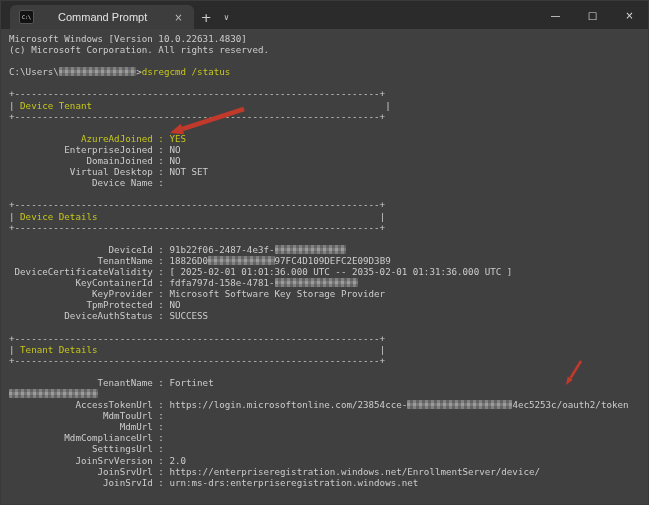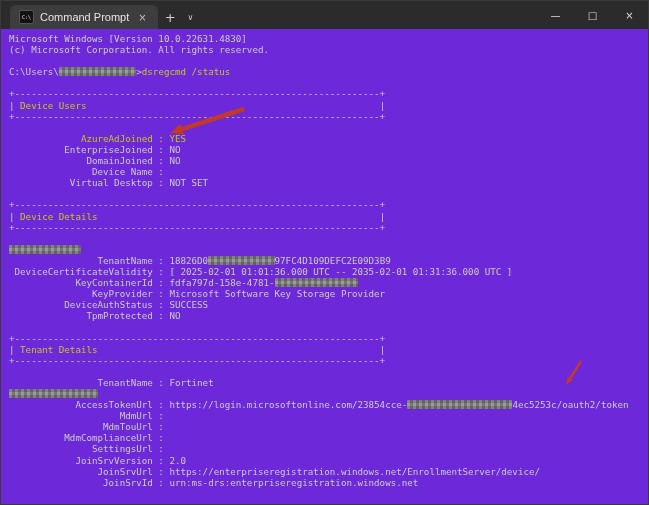--- a/index.html
+++ b/index.html
@@ -2,36 +2,36 @@
 <html><head>
 <meta charset="utf-8">
 <style>
   html,body { margin:0; padding:0; background:#000; }
   body { width:649px; height:505px; overflow:hidden; font-family:"DejaVu Sans Mono",monospace; }
   .window { position:relative; width:647px; height:503px; background:#0c0c0c; border:1px solid #3a3a3a; }
 
   
   .titlebar { position:relative; height:28px; background:#2b2b2b; display:flex; align-items:flex-end; }
   .tabs { display:flex; align-items:flex-end; padding-left:9px; }
-  .tab { display:flex; align-items:center; gap:6px; height:24px; padding:0 8px 0 9px;
+  .tab { display:flex; align-items:center; gap:24px; height:24px; padding:0 8px 0 9px;
          background:#3d3d3d; border-radius:6px 6px 0 0; min-width:130px; }
   .cmd-icon { display:inline-flex; align-items:center; justify-content:center; width:13px; height:12px;
               background:#121212; border:1px solid #555; border-radius:2px; color:#e8e8e8;
               font-size:5px; line-height:1; font-family:"DejaVu Sans Mono",monospace; }
   .tab-label { color:#e4e4e4; font:11px "Liberation Sans",sans-serif; white-space:nowrap; flex:1; }
   .tab-close { color:#bdbdbd; font:10px "DejaVu Sans",sans-serif; padding:2px 3px; cursor:default; }
   .bar-btn { color:#cfcfcf; font:13px "DejaVu Sans",sans-serif; padding:0 7px; height:24px;
              display:flex; align-items:center; }
   .bar-btn.small { font-size:8px; padding:0 5px; }
   .win-controls { position:absolute; right:0; top:0; height:28px; display:flex; }
   .win-btn { width:37px; height:28px; display:flex; align-items:center; justify-content:center;
              color:#dcdcdc; font:10px "DejaVu Sans",sans-serif; }
 
   
-  .terminal { position:absolute; top:28px; left:0; right:0; bottom:0; background:#6d28d9;
+  .terminal { position:absolute; top:28px; left:0; right:0; bottom:0; background:#404040;
               padding:4px 0 0 8px; overflow:hidden; }
   .line { height:11.1px; white-space:pre; font-size:9.2px; line-height:11.1px; color:#cccccc; }
   .y { color:#c6c61c; }
   .r { display:inline-block; height:9px; border-radius:1px; color:transparent; transform:translateY(1px);
        background-image:
          repeating-linear-gradient(90deg,#bcbcbc 0 3px,#8f8f8f 3px 6px),
          repeating-linear-gradient(0deg,#aFaFaF 0 3px,#d2d2d2 3px 6px);
        background-blend-mode:multiply; }
 
   
@@ -59,50 +59,50 @@
     </div>
   </div>
 
   <div class="terminal">
       <div class="line"><span>Microsoft Windows [Version 10.0.22631.4830]</span></div>
       <div class="line"><span>(c) Microsoft Corporation. All rights reserved.</span></div>
       <div class="line"></div>
       <div class="line"><span>C:\Users\</span><span class="r">              </span><span>&gt;</span><span class="y">dsregcmd /status</span></div>
       <div class="line"></div>
       <div class="line"><span>+------------------------------------------------------------------+</span></div>
-      <div class="line"><span>| </span><span class="y">Device Users</span><span>                                                     |</span></div>
+      <div class="line"><span>| </span><span class="y">Device Tenant</span><span>                                                     |</span></div>
       <div class="line"><span>+------------------------------------------------------------------+</span></div>
       <div class="line"></div>
       <div class="line"><span class="y">             AzureAdJoined : YES</span></div>
       <div class="line"><span>          EnterpriseJoined : NO</span></div>
       <div class="line"><span>              DomainJoined : NO</span></div>
+      <div class="line"><span>           Virtual Desktop : NOT SET</span></div>
       <div class="line"><span>               Device Name :</span></div>
-      <div class="line"><span>           Virtual Desktop : NOT SET</span></div>
       <div class="line"></div>
       <div class="line"><span>+------------------------------------------------------------------+</span></div>
       <div class="line"><span>| </span><span class="y">Device Details</span><span>                                                   |</span></div>
       <div class="line"><span>+------------------------------------------------------------------+</span></div>
       <div class="line"></div>
-      <div class="line"><span class="r">             </span></div>
+      <div class="line"><span>                  DeviceId : 91b22f06-2487-4e3f-</span><span class="r">             </span></div>
       <div class="line"><span>                TenantName : 18826D0</span><span class="r">            </span><span>97FC4D109DEFC2E09D3B9</span></div>
       <div class="line"><span> DeviceCertificateValidity : [ 2025-02-01 01:01:36.000 UTC -- 2035-02-01 01:31:36.000 UTC ]</span></div>
       <div class="line"><span>            KeyContainerId : fdfa797d-158e-4781-</span><span class="r">               </span></div>
       <div class="line"><span>               KeyProvider : Microsoft Software Key Storage Provider</span></div>
+      <div class="line"><span>              TpmProtected : NO</span></div>
       <div class="line"><span>          DeviceAuthStatus : SUCCESS</span></div>
-      <div class="line"><span>              TpmProtected : NO</span></div>
       <div class="line"></div>
       <div class="line"><span>+------------------------------------------------------------------+</span></div>
       <div class="line"><span>| </span><span class="y">Tenant Details</span><span>                                                   |</span></div>
       <div class="line"><span>+------------------------------------------------------------------+</span></div>
       <div class="line"></div>
       <div class="line"><span>                TenantName : Fortinet</span></div>
       <div class="line"><span class="r">                </span></div>
       <div class="line"><span>            AccessTokenUrl : https://login.microsoftonline.com/23854cce-</span><span class="r">                   </span><span>4ec5253c/oauth2/token</span></div>
+      <div class="line"><span>                 MdmTouUrl :</span></div>
       <div class="line"><span>                    MdmUrl :</span></div>
-      <div class="line"><span>                 MdmTouUrl :</span></div>
       <div class="line"><span>          MdmComplianceUrl :</span></div>
       <div class="line"><span>               SettingsUrl :</span></div>
       <div class="line"><span>            JoinSrvVersion : 2.0</span></div>
       <div class="line"><span>                JoinSrvUrl : https://enterpriseregistration.windows.net/EnrollmentServer/device/</span></div>
       <div class="line"><span>                 JoinSrvId : urn:ms-drs:enterpriseregistration.windows.net</span></div>
     </div>
 
   <svg class="annotations" width="649" height="505" viewBox="0 0 649 505">
     <g>
       <line x1="243" y1="108" x2="181.4" y2="128" stroke="#c0392b" stroke-width="4.5"></line>

